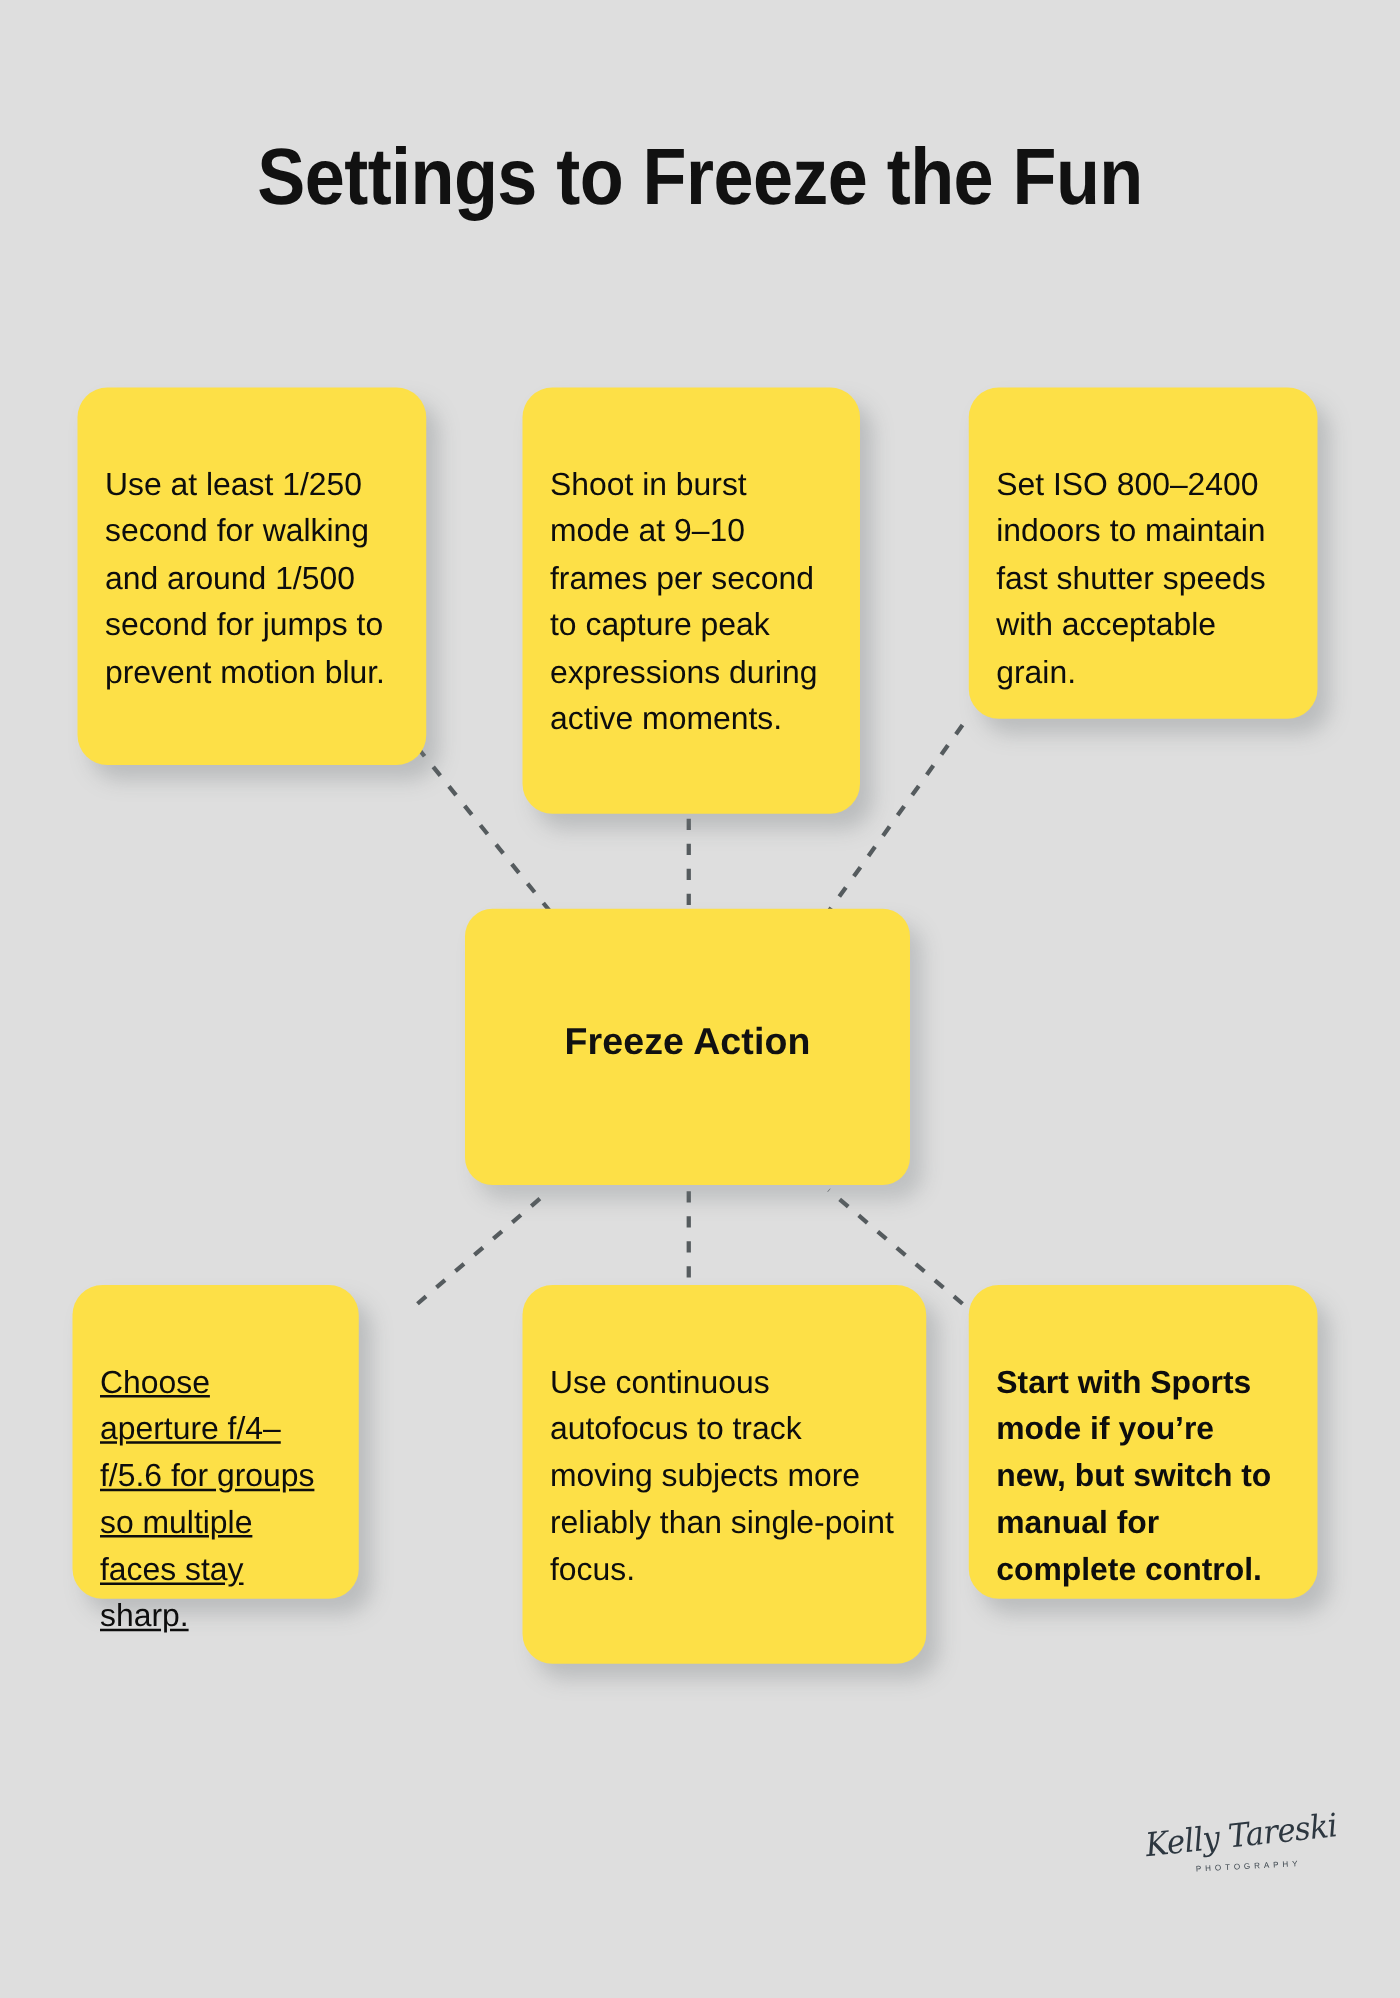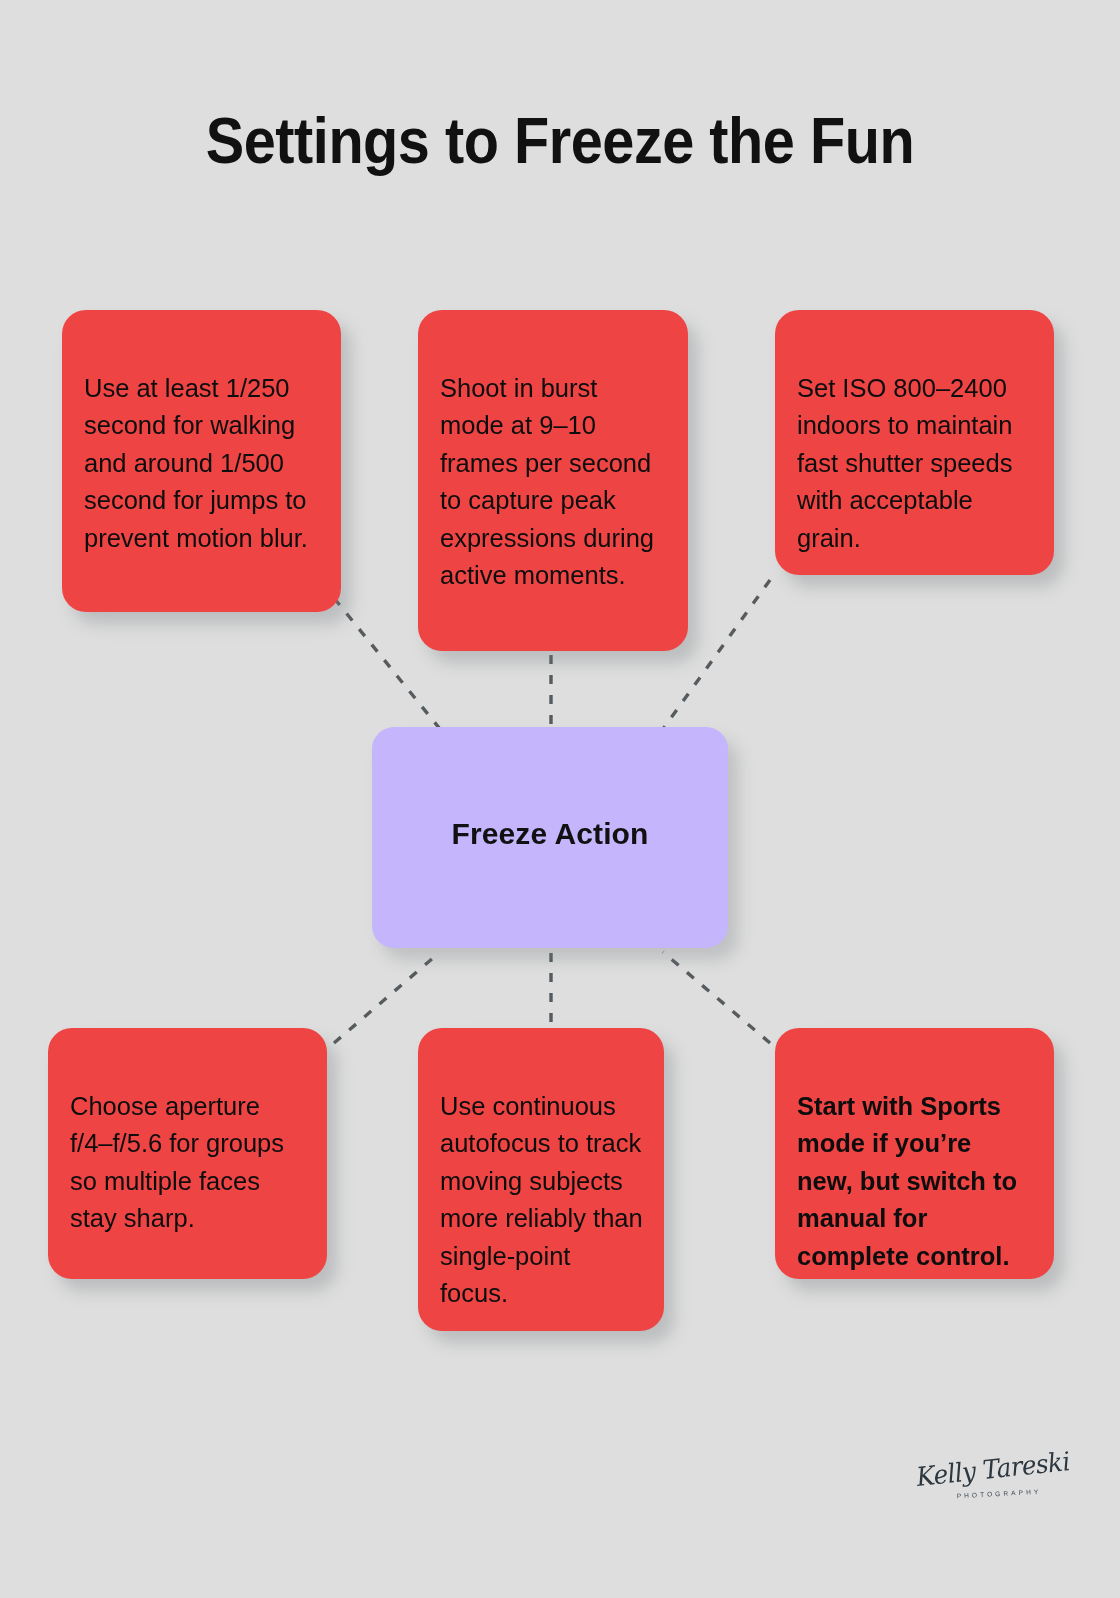--- a/index.html
+++ b/index.html
@@ -45,52 +45,52 @@
     left: 0;
     top: 0;
     width: 1120px;
     height: 1598px;
     pointer-events: none;
   }
 
   
   .card {
     position: absolute;
-    background: #ef4444;
+    background: #fde047;
     border-radius: 24px;
     padding: 22px 20px 20px 22px;
     box-shadow: 10px 12px 16px rgba(120,125,128,0.34);
     color: #0d0d0d;
     font-size: 25.5px;
     line-height: 37.5px;
     font-family: "Liberation Sans", sans-serif;
     font-weight: 400;
     white-space: pre-line;
   }
 
   .card-text { display: block; }
 
   
   #card-1 { left: 62px;  top: 310px;  width: 279px; height: 302px; }
   #card-2 { left: 418px; top: 310px;  width: 270px; height: 341px; }
   #card-3 { left: 775px; top: 310px;  width: 279px; height: 265px; }
 
   
-  #card-4 { left: 48px;  top: 1028px; width: 279px; height: 251px; }
-  #card-5 { left: 418px; top: 1028px; width: 246px; height: 303px; }
+  #card-4 { left: 58px;  top: 1028px; width: 229px; height: 251px; text-decoration: underline; }
+  #card-5 { left: 418px; top: 1028px; width: 323px; height: 303px; }
   #card-6 { left: 775px; top: 1028px; width: 279px; height: 251px; font-weight: bold; }
 
   
   #hub {
     position: absolute;
     left: 372px;
     top: 727px;
     width: 356px;
     height: 221px;
-    background: #c4b5fd;
+    background: #fde047;
     border-radius: 22px;
     box-shadow: 10px 12px 16px rgba(120,125,128,0.30);
     display: flex;
     align-items: center;
     justify-content: center;
   }
 
   #hub-label {
     font-family: "Liberation Sans", sans-serif;
     font-weight: bold;

